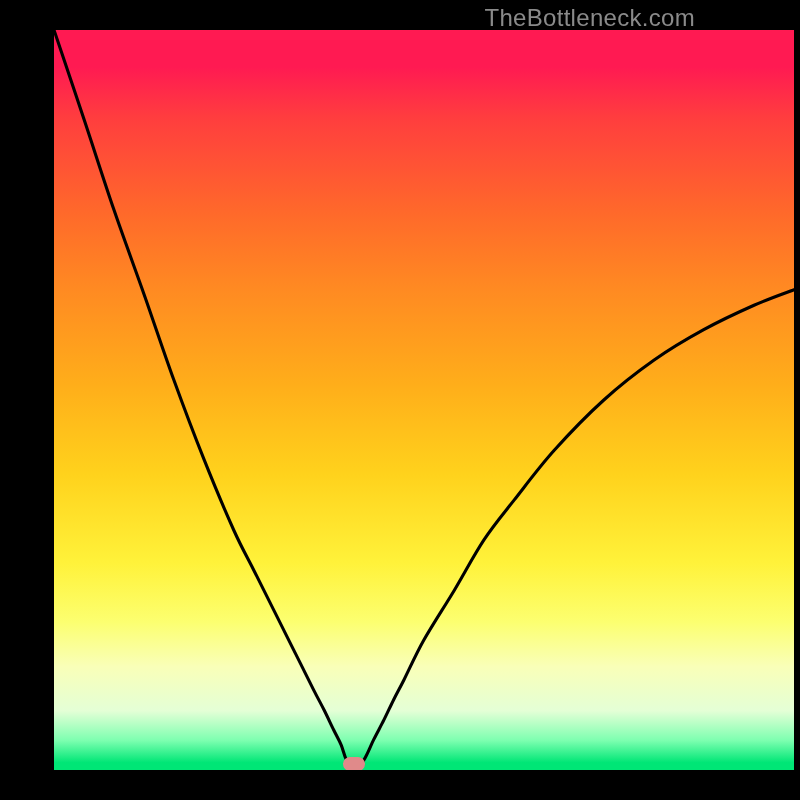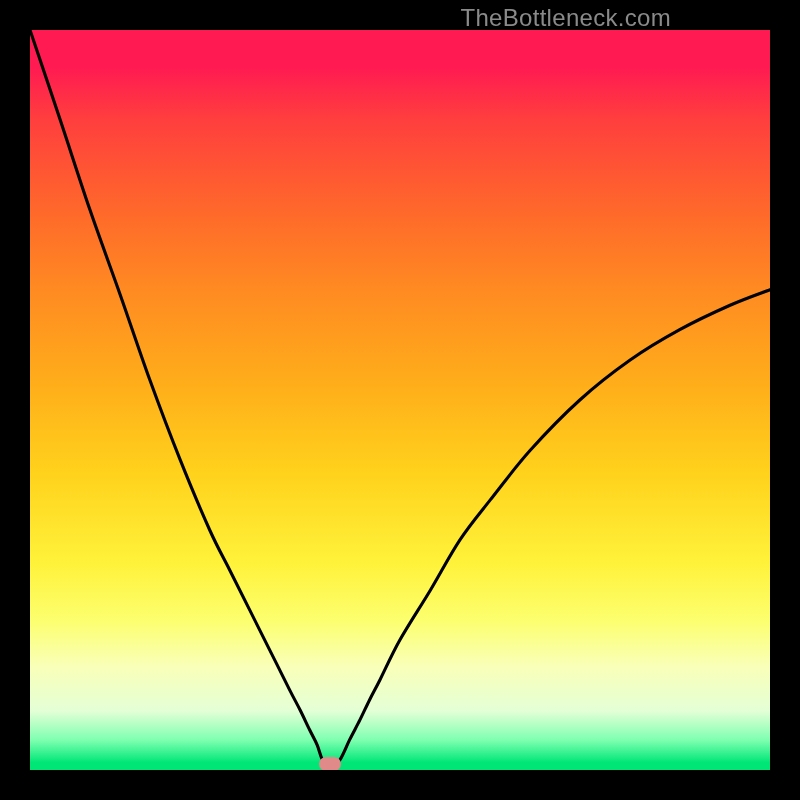--- a/index.html
+++ b/index.html
@@ -9,20 +9,21 @@
     height: 800px;
     overflow: hidden;
     background: #000;
     font-family: Arial, Helvetica, sans-serif;
   }
   .frame {
     position: relative;
     width: 701px;
     height: 800px;
     background: #000;
+    margin-left: 24px;
   }
   .plot-area {
     position: absolute;
     left: 30px;
     top: 30px;
     width: 740px;
     height: 740px;
     background: linear-gradient(
       to bottom,
       #ff1a52 0%,

